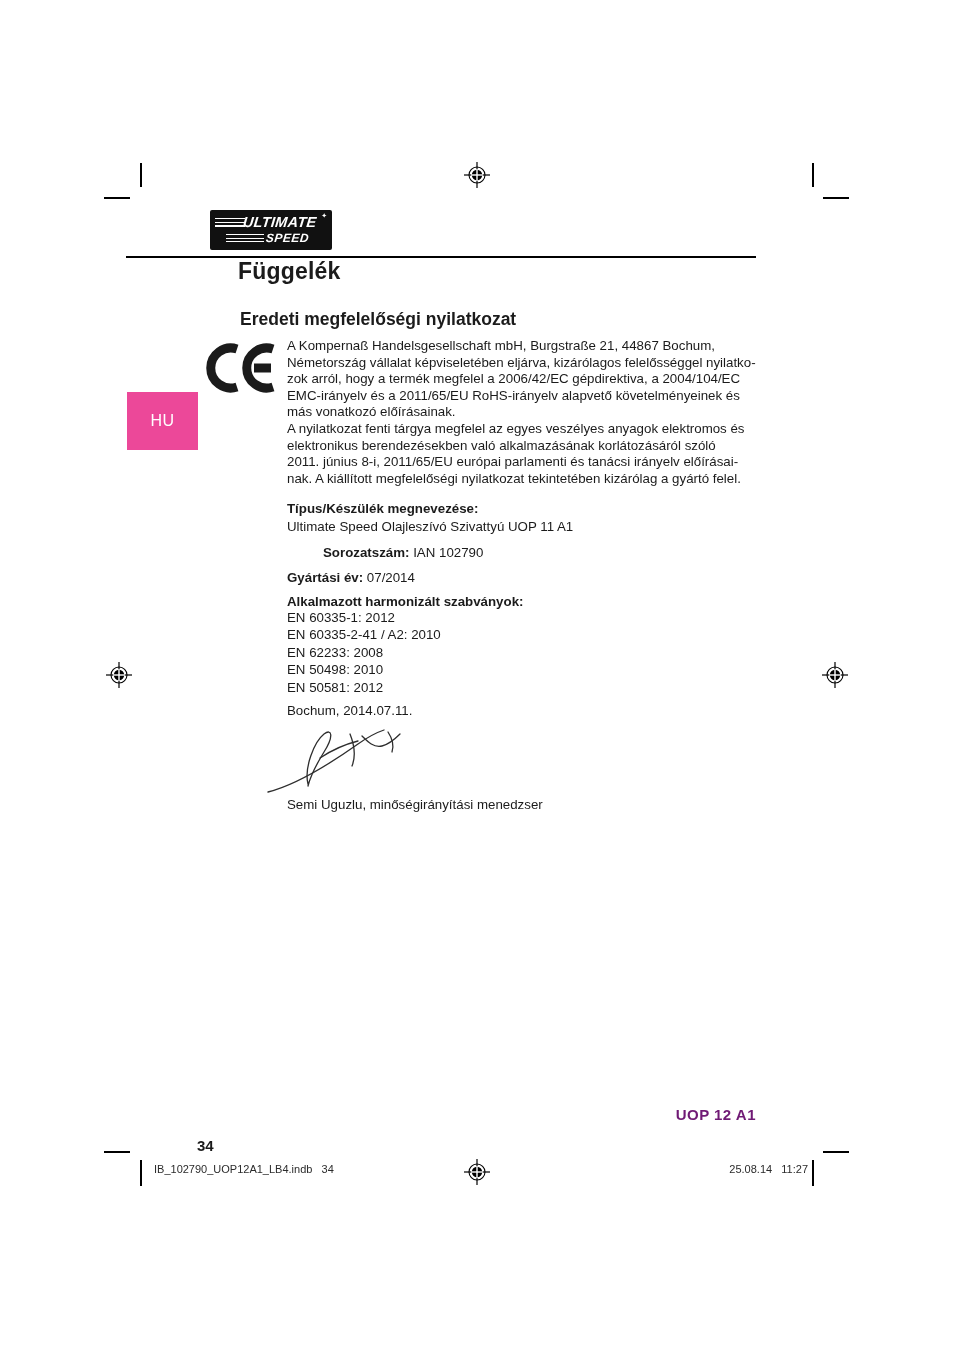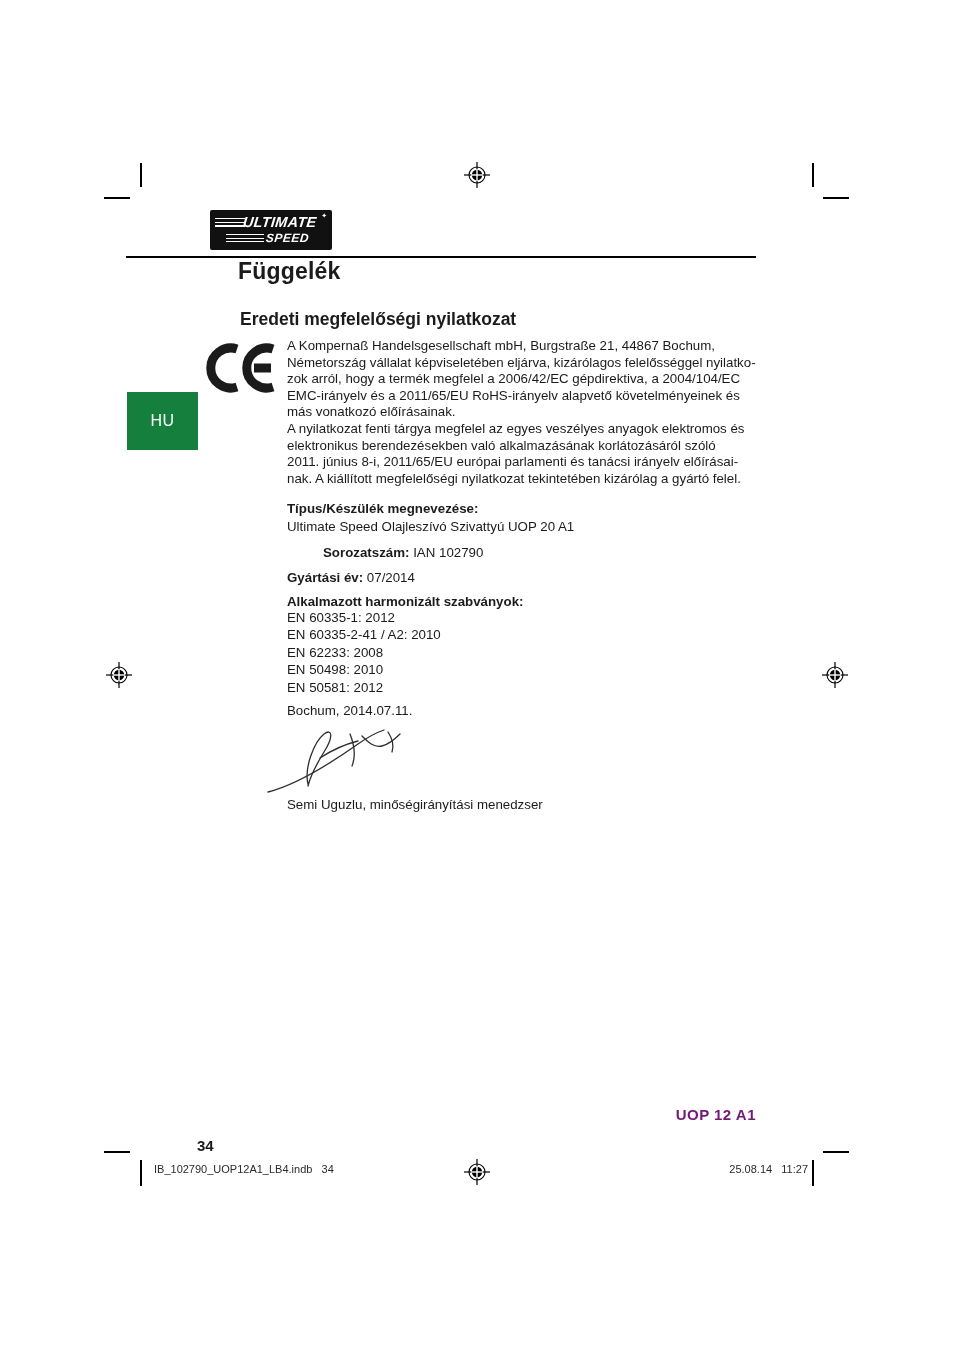--- a/index.html
+++ b/index.html
@@ -27,21 +27,21 @@
   }
   .logo .t2 {
     position:absolute; left:56px; top:21px; color:#fff; font-style:italic; font-weight:bold;
     font-size:12px; letter-spacing:.5px; transform:skewX(-6deg); white-space:nowrap;
   }
   .logo .star { position:absolute; right:5px; top:2px; color:#fff; font-size:7px; }
 
   .rule { position:absolute; left:126px; top:256px; width:630px; height:2px; background:#000; }
 
   .lang-tab {
-    position:absolute; left:127px; top:392px; width:71px; height:58px; background:#15803d;
+    position:absolute; left:127px; top:392px; width:71px; height:58px; background:#ec4899;
     color:#fff; display:flex; align-items:center; justify-content:center;
     font-size:16px; letter-spacing:.5px;
   }
 
   .title { position:absolute; left:218px; top:258px; font-size:23px; font-weight:bold; letter-spacing:.2px;margin-left:20px; }
   .subtitle { position:absolute; left:240px; top:309px; font-size:17.5px; font-weight:bold; }
 
   .ce { position:absolute; left:206px; top:341px; }
 
   .body-block { position:absolute; left:287px; top:338px; width:475px; font-size:13.3px; line-height:16.6px; }
@@ -142,21 +142,21 @@
     <div>más vonatkozó előírásainak.</div>
     <div>A nyilatkozat fenti tárgya megfelel az egyes veszélyes anyagok elektromos és</div>
     <div>elektronikus berendezésekben való alkalmazásának korlátozásáról szóló</div>
     <div>2011. június 8-i, 2011/65/EU európai parlamenti és tanácsi irányelv előírásai-</div>
     <div>nak. A kiállított megfelelőségi nyilatkozat tekintetében kizárólag a gyártó felel.</div>
   </div>
 
   <div class="sec" style="top:501px;">
     <b>Típus/Készülék megnevezése:</b>
   </div>
-  <div class="sec" style="top:519px;">Ultimate Speed Olajleszívó Szivattyú UOP 20 A1</div>
+  <div class="sec" style="top:519px;">Ultimate Speed Olajleszívó Szivattyú UOP 11 A1</div>
 
   <div class="sec" style="top:545px;margin-left:36px;">
     <b>Sorozatszám:</b><span> IAN 102790</span>
   </div>
 
   <div class="sec" style="top:570px;">
     <b>Gyártási év:</b><span> 07/2014</span>
   </div>
 
   <div class="sec" style="top:594px;">

